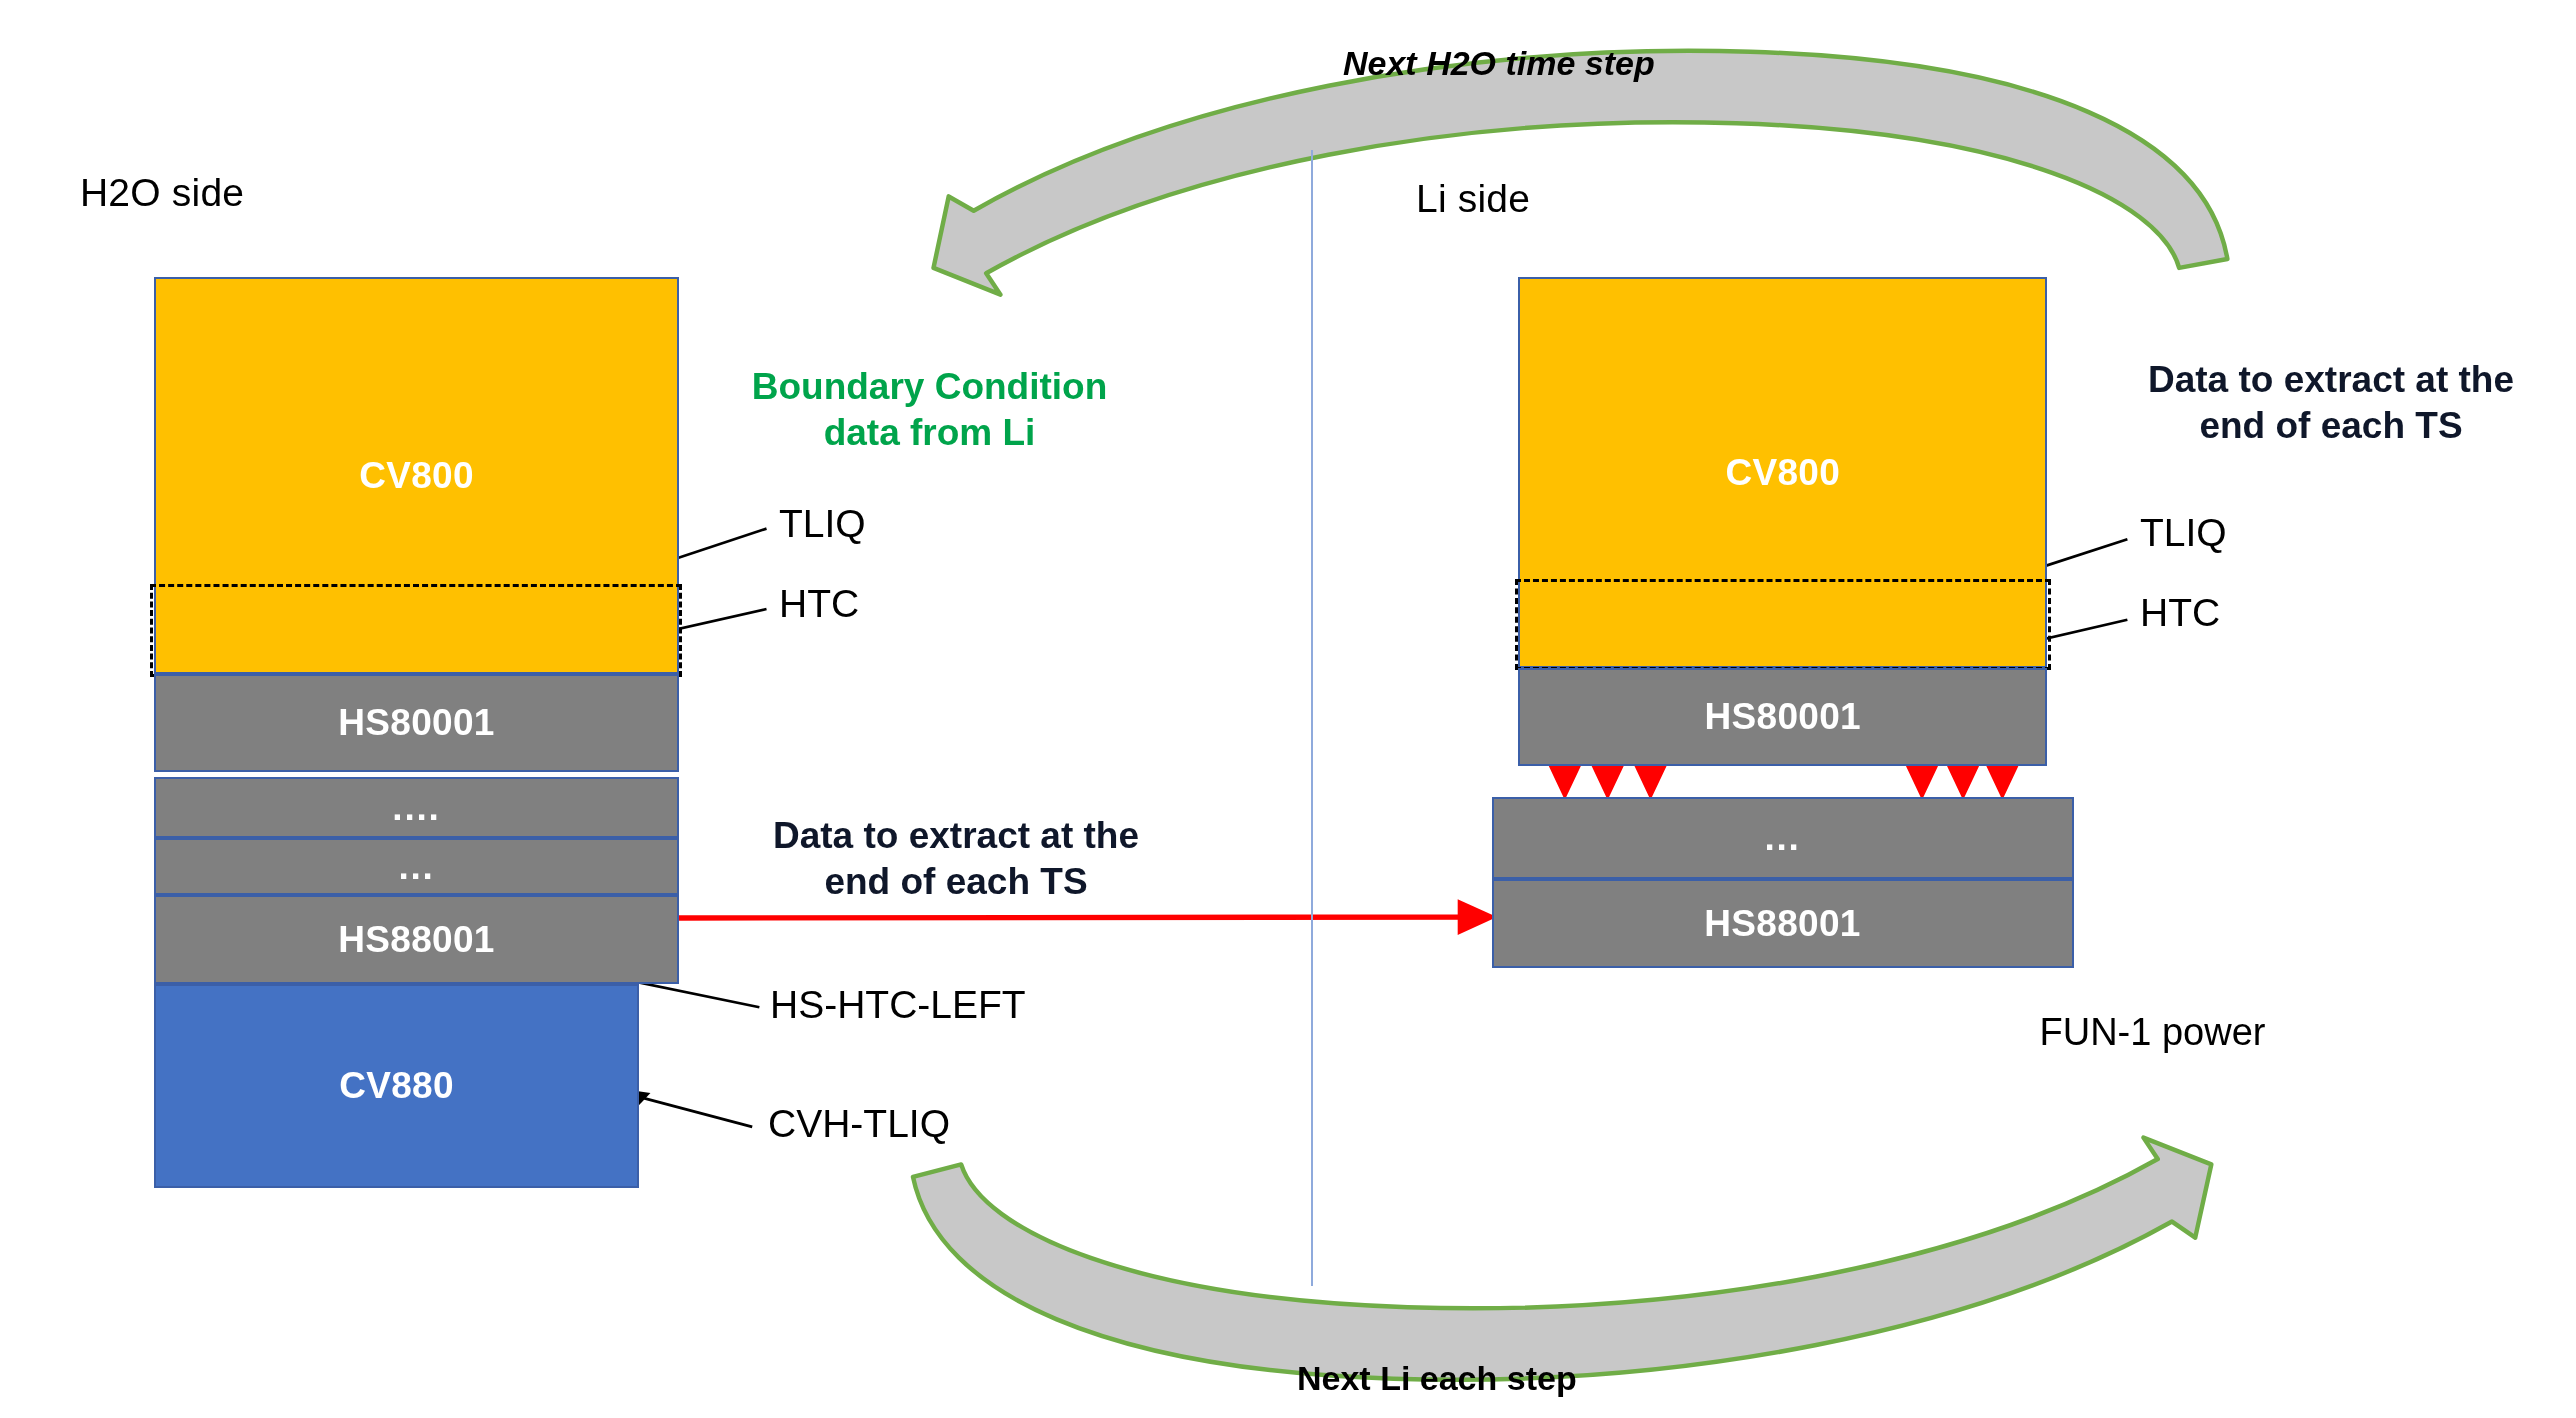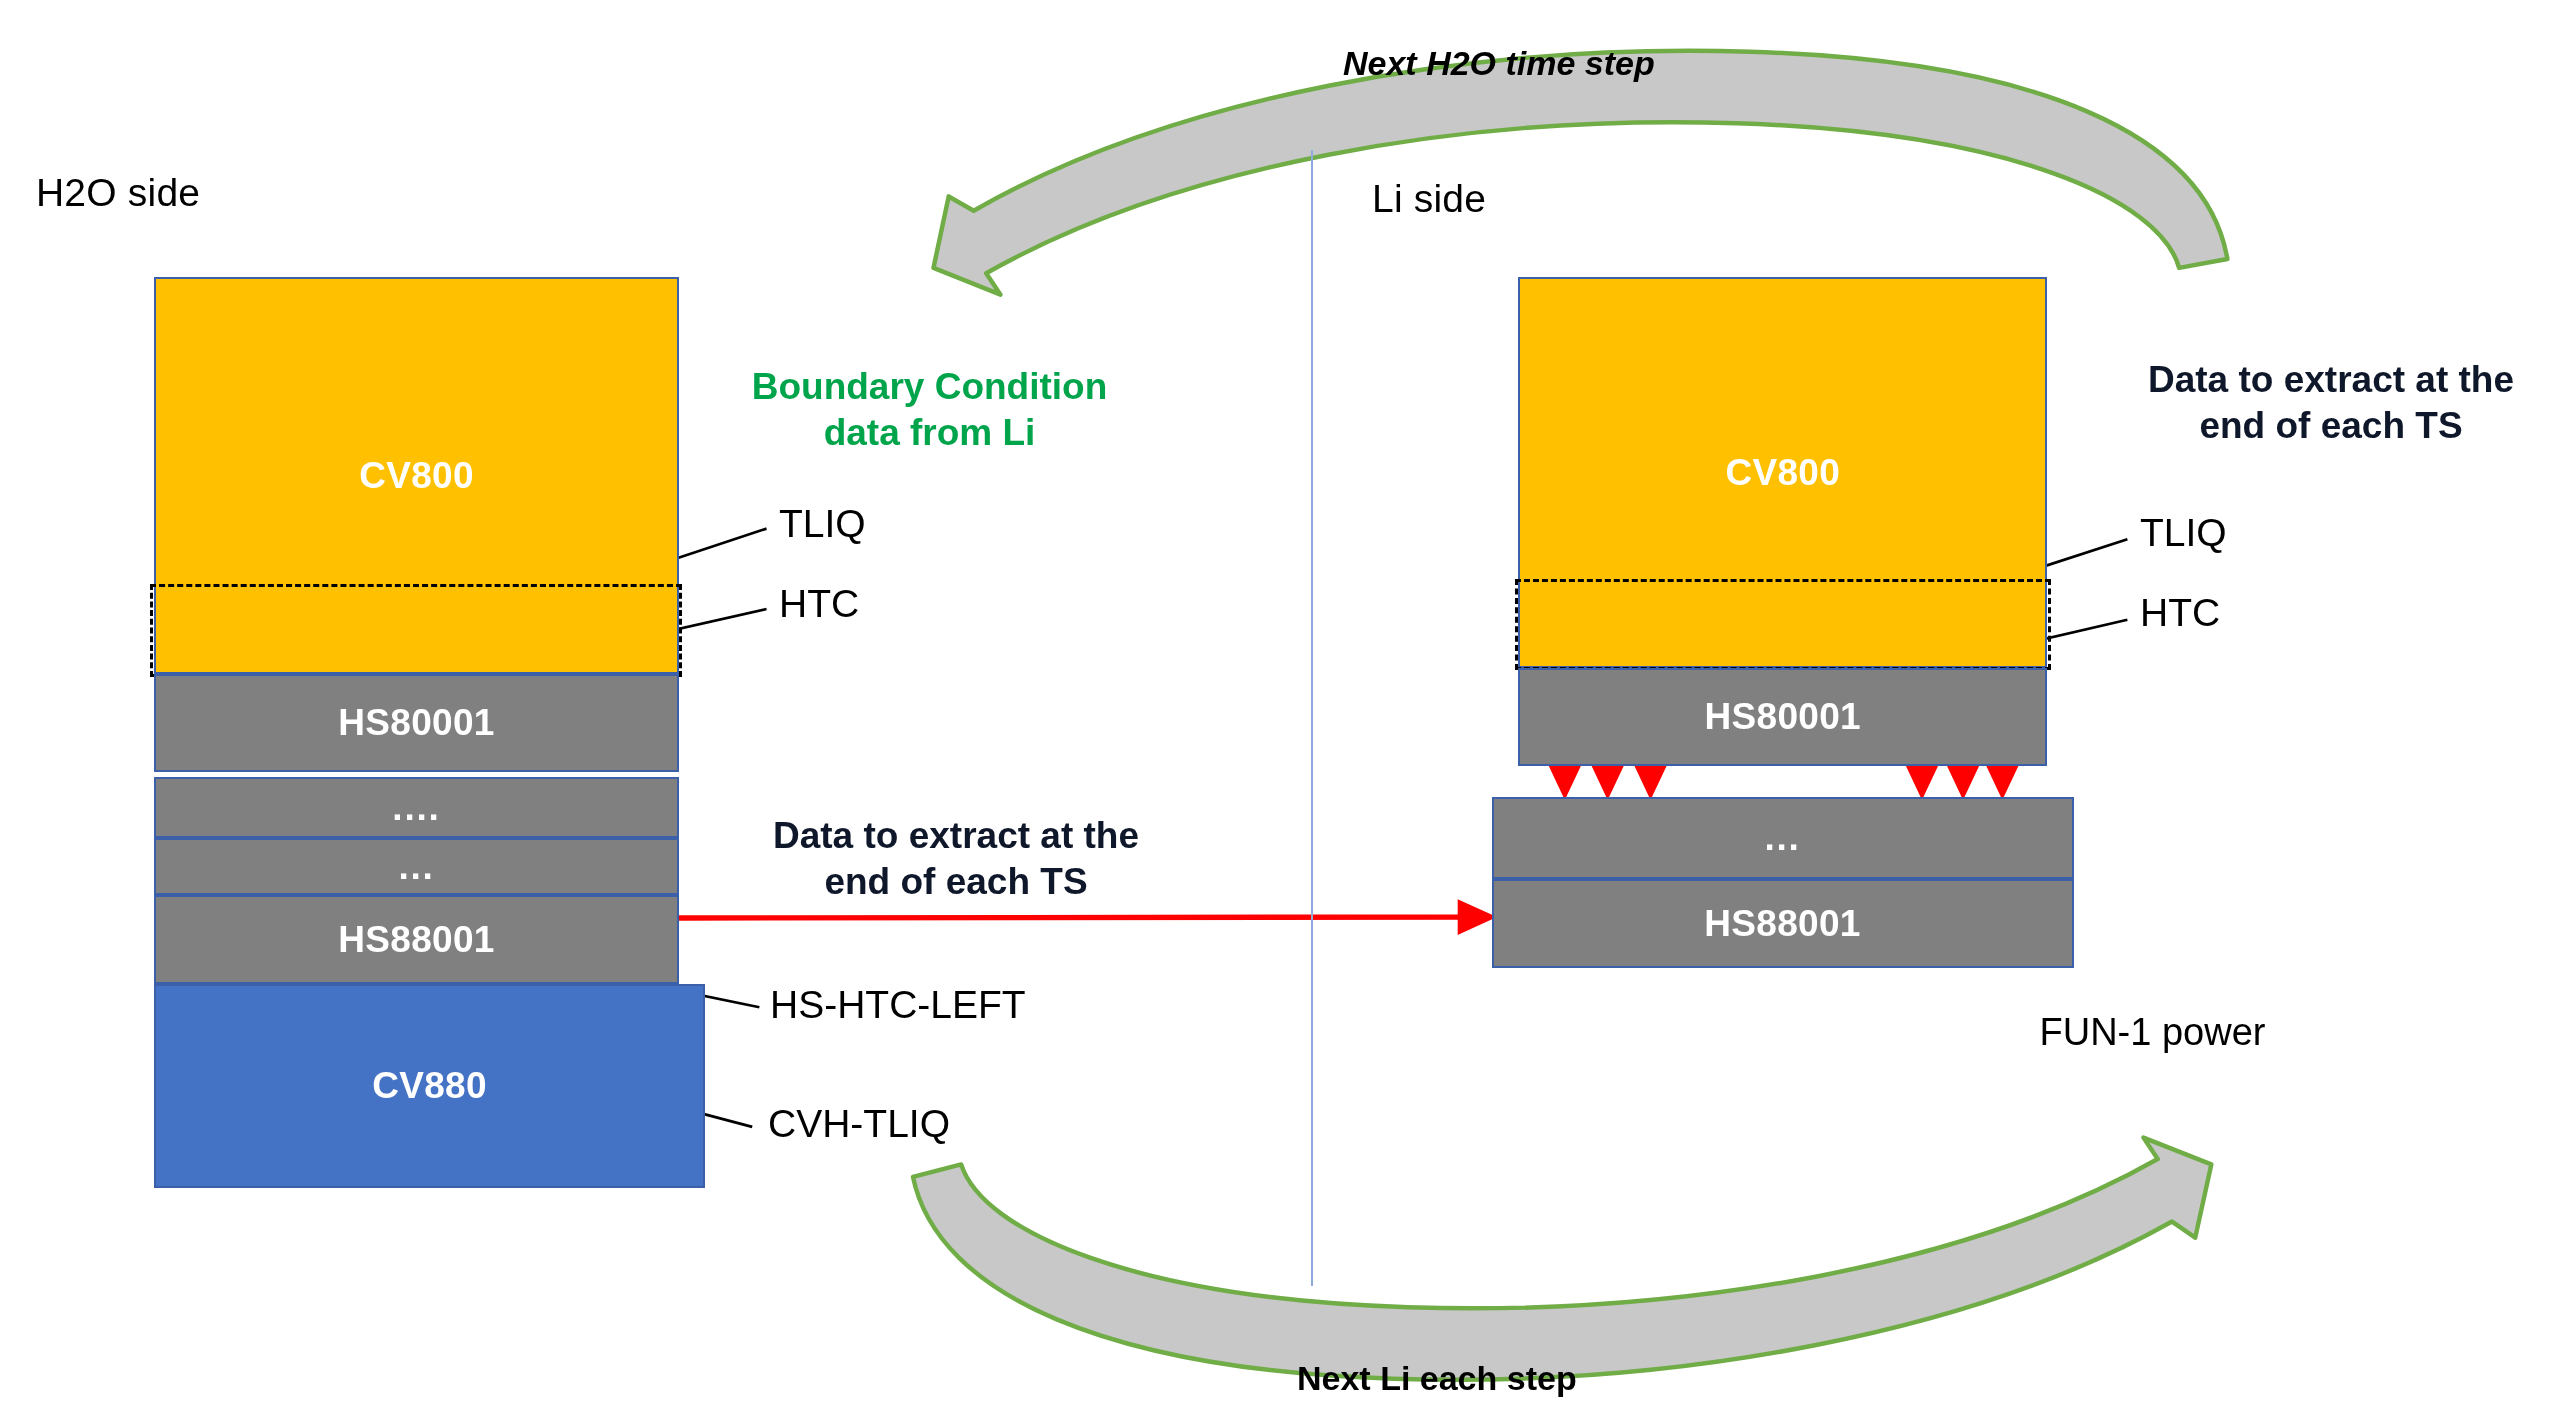--- a/index.html
+++ b/index.html
@@ -4,21 +4,21 @@
 <style>
   html,body{margin:0;padding:0;background:#ffffff;}
   body{width:2576px;height:1418px;position:relative;overflow:hidden;
        font-family:"Liberation Sans",sans-serif;color:#000;}
   .stage{position:absolute;left:0;top:0;width:2576px;height:1418px;}
 
   
   .abs{position:absolute;}
 
   
-  .side-title{font-size:39px;font-weight:400;color:#000;letter-spacing:0.2px;white-space:nowrap;}
+  .side-title{font-size:39px;font-weight:400;color:#000;letter-spacing:0.2px;white-space:nowrap;margin-left:44px;}
 
   
   .blk{position:absolute;box-sizing:border-box;border:2.7px solid #3B5FA8;
        display:flex;align-items:center;justify-content:center;
        color:#fff;font-size:37px;font-weight:400;letter-spacing:0.3px;}
   .blk.yellow{background:#FFC000;border-color:#3B5FA8;}
   .blk.gray{background:#808080;border-color:#3B5FA8;}
   .blk.blue{background:#4472C4;border-color:#3B5FA8;}
   .blk .lbl{pointer-events:none;font-weight:bold;}
   .blk.dots{font-size:37px;letter-spacing:1.8px;}
@@ -146,21 +146,21 @@
     </div>
 
     <div class="blk gray dots" style="left:0;top:561px;width:525px;height:57px;">
       <span class="lbl">...</span>
     </div>
 
     <div class="blk gray" style="left:0;top:618px;width:525px;height:89px;">
       <span class="lbl">HS88001</span>
     </div>
 
-    <div class="blk blue" style="left:0;top:707px;width:551px;height:204px;">
+    <div class="blk blue" style="left:0;top:707px;width:485px;height:204px;">
       <span class="lbl">CV880</span>
     </div>
   </div>
 
   <div class="abs" style="left:1504px;top:277px;width:543px;height:625px;">
 
     <div class="blk yellow" style="left:14.3px;top:0;width:529px;height:391px;">
       <span class="lbl">CV800</span>
     </div>
     <div class="dashband" style="left:10.7px;top:302px;width:536px;height:91px;"></div>

